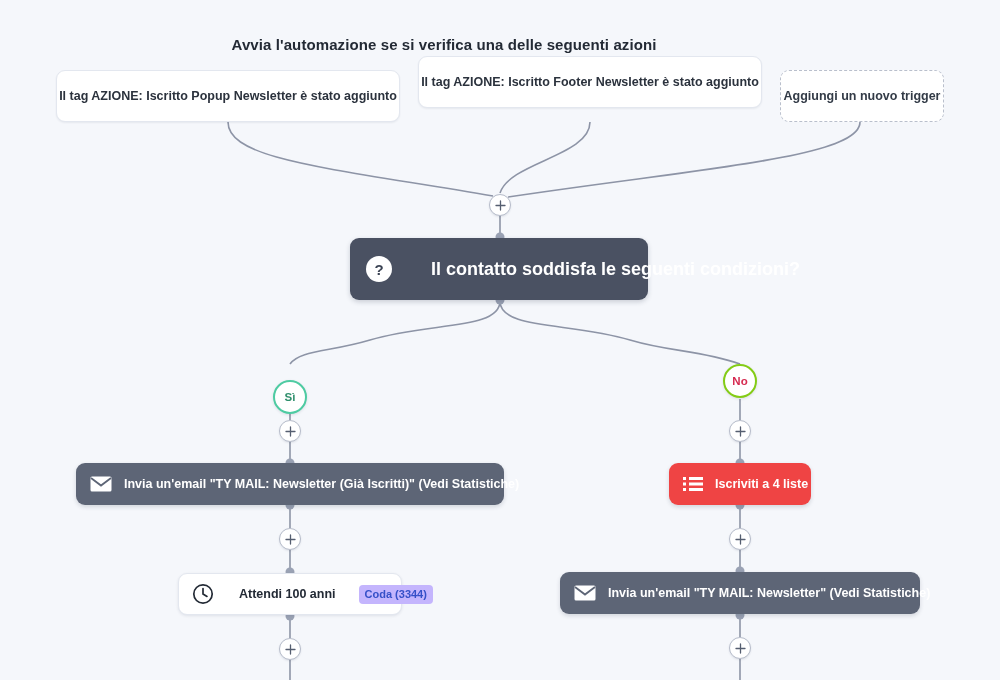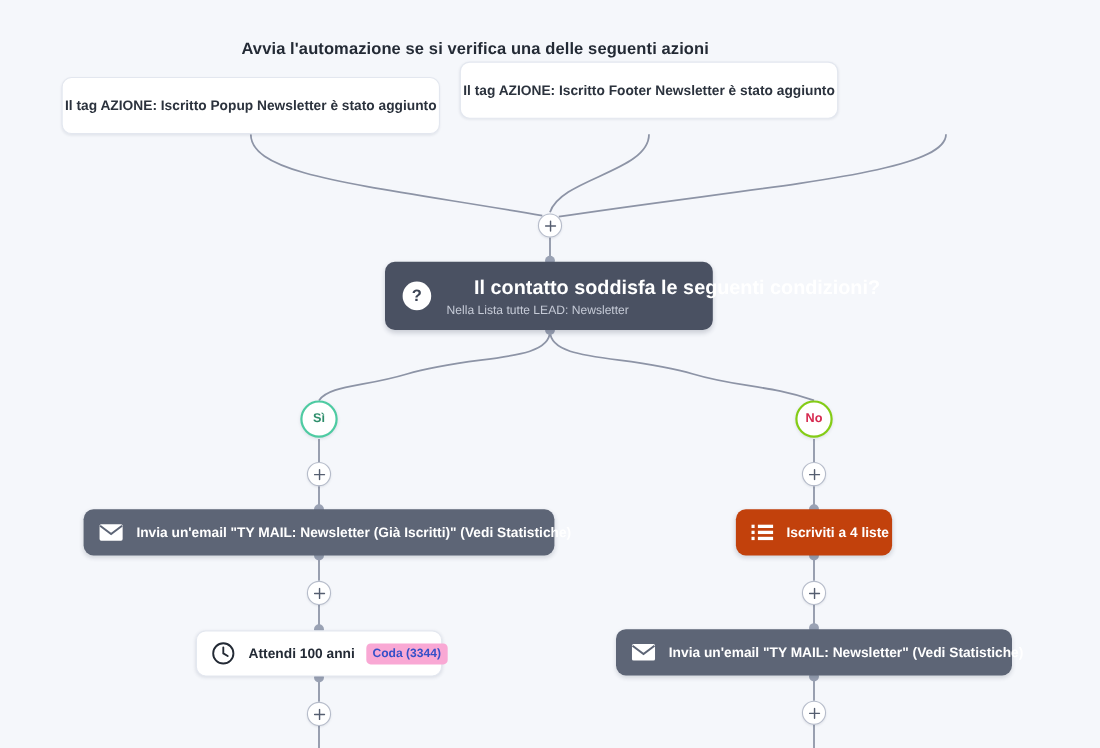--- a/index.html
+++ b/index.html
@@ -29,21 +29,21 @@
     width: 1000px;
     height: 680px;
     pointer-events: none;
   }
 
   .node { position: absolute; box-sizing: border-box; }
 
   
   .page-title {
     position: absolute;
-    left: 0; top: 36px;
+    left: 12px; top: 36px;
     width: 864px;
     text-align: center;
     font-size: 15px;
     font-weight: bold;
     color: #232a35;
     letter-spacing: .1px;
   }
 
   
   .trigger {
@@ -113,41 +113,41 @@
   .cond-text { display: flex; flex-direction: column; gap: 4px; }
   .cond-title {
     font-size: 18px; font-weight: bold; color: #ffffff; white-space: nowrap; padding-left: 25px;
   }
   .cond-sub {
     font-size: 11px; color: #c5cad6; white-space: nowrap;
   }
 
   .node-email { background: #5d6576; height: 42px; padding: 0 18px 0 14px; }
   .node-email .icon { margin-right: 12px; }
-  .node-list { background: #c2410c; height: 42px; padding: 0 18px 0 14px; }
+  .node-list { background: #ef4444; height: 42px; padding: 0 18px 0 14px; }
   .node-list .icon { margin-right: 12px; }
 
   
   .node-wait {
     background: #ffffff;
     border: 1px solid #e3e7ef;
     border-radius: 9px;
     height: 42px;
     display: flex;
     align-items: center;
     padding: 0 14px 0 13px;
     box-shadow: 0 1px 3px rgba(32,42,64,.1);
   }
   .node-wait .icon { margin-right: 12px; display: flex; align-items: center; }
   .wait-label {
     font-size: 12.5px; font-weight: bold; color: #232a35; white-space: nowrap;
   }
   .wait-badge {
     margin-left: 10px;
-    background: #f9a8d4;
+    background: #c4b5fd;
     color: #3550c8;
     font-size: 11px;
     font-weight: bold;
     border-radius: 4px;
     padding: 3px 6px 4px;
     white-space: nowrap;
   }
 
   
   .branch-badge {
@@ -234,36 +234,38 @@
   <div class="page-title">Avvia l'automazione se si verifica una delle seguenti azioni</div>
 
   <div class="node trigger" style="left:56px; top:70px; width:344px;">
     <span>Il tag AZIONE: Iscritto Popup Newsletter è stato aggiunto</span>
   </div>
 
   <div class="node trigger" style="left:418px; top:56px; width:344px;">
     <span>Il tag AZIONE: Iscritto Footer Newsletter è stato aggiunto</span>
   </div>
 
+  <div class="node trigger dashed" style="left:780px; top:70px; width:164px;">
+    <span>Aggiungi un nuovo trigger</span>
+  </div>
 
   <div class="node plus" style="left:489px; top:194px;">
     <svg width="11" height="11" viewBox="0 0 11 11">
       <path d="M5.5,1 L5.5,10 M1,5.5 L10,5.5" stroke="#555e70" stroke-width="1.3" stroke-linecap="round"></path>
     </svg>
   </div>
 
   <div class="node node-condition" style="left:350px; top:238px; width:298px;">
     <div class="cond-qmark">?</div>
     <div class="cond-text">
       <div class="cond-title">Il contatto soddisfa le seguenti condizioni?</div>
-      <div class="cond-sub">Nella Lista tutte LEAD: Newsletter</div>
     </div>
   </div>
 
-  <div class="node branch-badge branch-yes" style="left:273px; top:364px;">
+  <div class="node branch-badge branch-yes" style="left:273px; top:380px;">
     <span>Sì</span>
   </div>
 
   <div class="node branch-badge branch-no" style="left:723px; top:364px;">
     <span>No</span>
   </div>
 
   <div class="node plus" style="left:279px; top:420px;">
     <svg width="11" height="11" viewBox="0 0 11 11">
       <path d="M5.5,1 L5.5,10 M1,5.5 L10,5.5" stroke="#555e70" stroke-width="1.3" stroke-linecap="round"></path>
@@ -279,21 +281,21 @@
     </span>
     <span class="label">Invia un'email "TY MAIL: Newsletter (Già Iscritti)" (Vedi Statistiche)</span>
   </div>
 
   <div class="node plus" style="left:279px; top:528px;">
     <svg width="11" height="11" viewBox="0 0 11 11">
       <path d="M5.5,1 L5.5,10 M1,5.5 L10,5.5" stroke="#555e70" stroke-width="1.3" stroke-linecap="round"></path>
     </svg>
   </div>
 
-  <div class="node node-wait" style="left:178px; top:573px; width:224px;">
+  <div class="node node-wait" style="left:178px; top:573px; width:224px;gap:13px;">
     <span class="icon">
       <svg width="22" height="22" viewBox="0 0 22 22">
         <circle cx="11" cy="11" r="9.2" fill="none" stroke="#232a35" stroke-width="1.7"></circle>
         <path d="M11,5.6 L11,11 L15,13.4" fill="none" stroke="#232a35" stroke-width="1.7" stroke-linecap="round"></path>
       </svg>
     </span>
     <span class="wait-label">Attendi 100 anni</span>
     <span class="wait-badge">Coda (3344)</span>
   </div>
 

